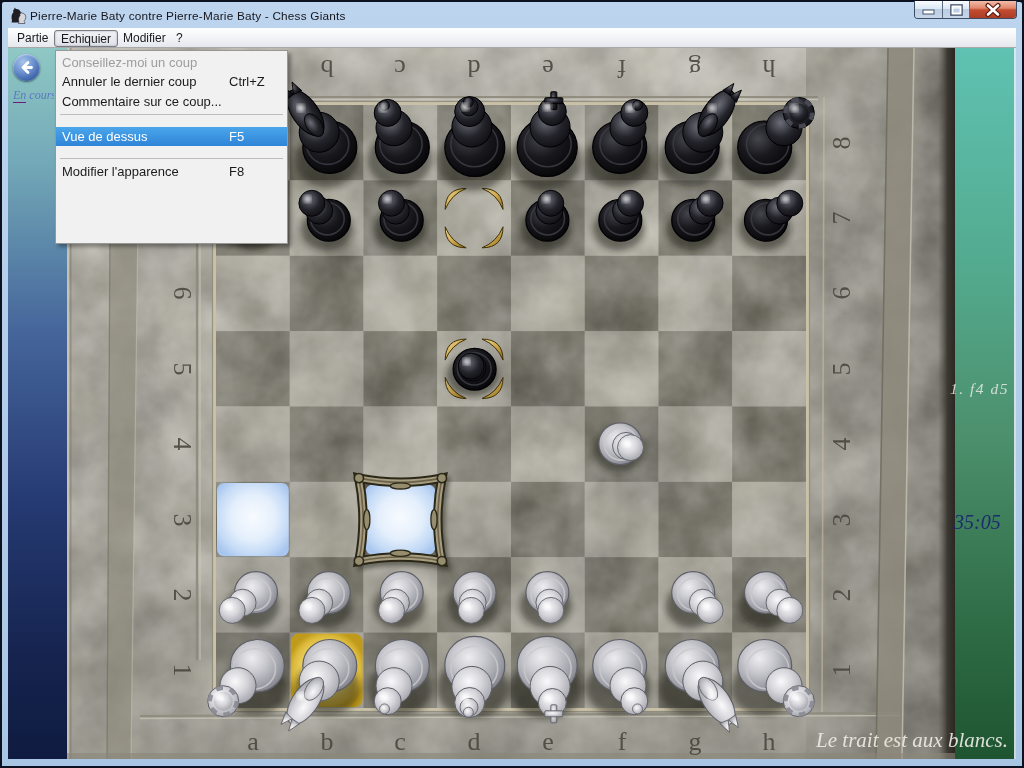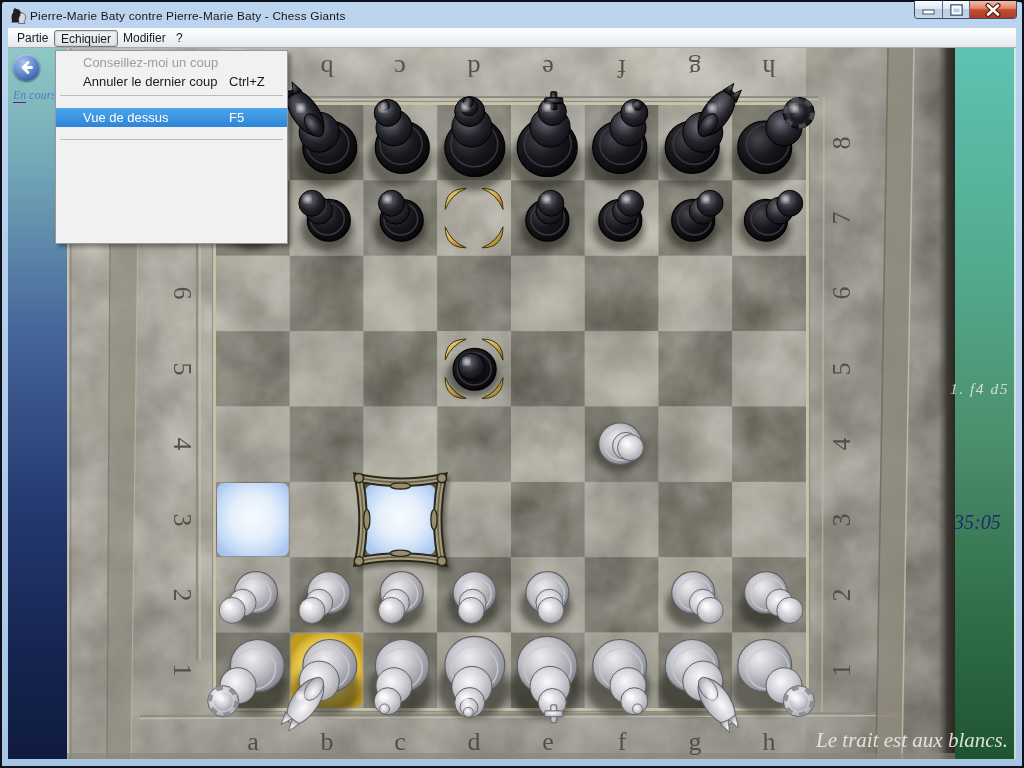--- a/index.html
+++ b/index.html
@@ -12,21 +12,21 @@
 .cb.close { width:46px; border-right:none; background:linear-gradient(180deg,#f2bcaa 0%,#e0876c 42%,#c44c30 52%,#aa3c26 100%); }
 .content { position:absolute; left:8px; top:48px; width:1008px; height:711px; background:#b2aea1; }
 .menubar { position:absolute; left:8px; top:28px; width:1008px; height:20px; background:linear-gradient(180deg,#ffffff 0%,#f2f4f6 50%,#e4e7ec 100%); border-bottom:1px solid #a8a8a8; }
 .mi { position:absolute; top:2px; height:17px; line-height:17px; font-size:12px; color:#1a1a1e; padding:0 5px; }
 .mi.pressed { border:1px solid #7b7b82; border-radius:3px; background:linear-gradient(180deg,#f1f2f5 0%,#dfe3ea 100%); box-shadow:inset 0 0 2px rgba(90,90,110,0.5); }
 .backbtn { position:absolute; left:13px; top:54px; width:27px; height:27px; border-radius:50%; background:radial-gradient(circle at 38% 30%, #a8c4ea 0%, #6d93d0 40%, #3c62a8 75%, #2c4c8c 100%); box-shadow:0 1px 2px rgba(0,0,20,0.5), inset 0 1px 2px rgba(255,255,255,0.6); }
 .backbtn svg { position:absolute; left:4px; top:4px; }
 .encours { position:absolute; left:13px; top:88px; width:41px; overflow:hidden; font-family:"Liberation Serif",serif; font-style:italic; font-size:12px; color:#5a79c0; white-space:nowrap; }
 .encours span { border-bottom:2px solid #701a75; }
 .menu { position:absolute; left:55px; top:50px; width:233px; height:194px; background:#f1f1f1; border:1px solid #979797; box-shadow:3px 3px 4px rgba(0,0,0,0.35); z-index:50; padding-top:2px; }
-.it { position:relative; height:19.3px; line-height:19.3px; font-size:13px; color:#1b1b1b; padding-left:27px; }
+.it { position:relative; height:19.3px; line-height:19.3px; font-size:13px; color:#1b1b1b; padding-left:6px; }
 .it .sc { position:absolute; left:173px; top:0;text-align:center; }
 .it.dis { color:#9d9d9d; }
 .it.sel { background:linear-gradient(180deg,#4ba6ea 0%,#2e84d8 100%); color:#ffffff; margin:12px 0px; }
 .sep { height:1px; background:#bdbdbd; margin:3px 4px 3px 4px; }
 .scene { position:absolute; left:8px; top:48px; width:1008px; height:711px; }
 </style></head>
 <body>
 <div class="win">
   <div class="frame"></div>
   <div class="titlebar">
@@ -538,16 +538,18 @@
   <div class="encours"><span>En</span> cours</div>
   <div class="menubar">
     <div class="mi" style="left:4px">Partie</div>
     <div class="mi pressed" style="left:46px;padding:0 6px">Echiquier</div>
     <div class="mi" style="left:110px">Modifier</div>
     <div class="mi" style="left:163px">?</div>
   </div>
   <div class="menu">
     <div class="it dis">Conseillez-moi un coup</div>
     <div class="it">Annuler le dernier coup<span class="sc">Ctrl+Z</span></div>
+    <div class="it">Commentaire sur ce coup...</div>
     <div class="sep"></div>
     <div class="it sel">Vue de dessus<span class="sc">F5</span></div>
     <div class="sep"></div>
+    <div class="it">Modifier l'apparence<span class="sc">F8</span></div>
   </div>
 </div>
 </body></html>

